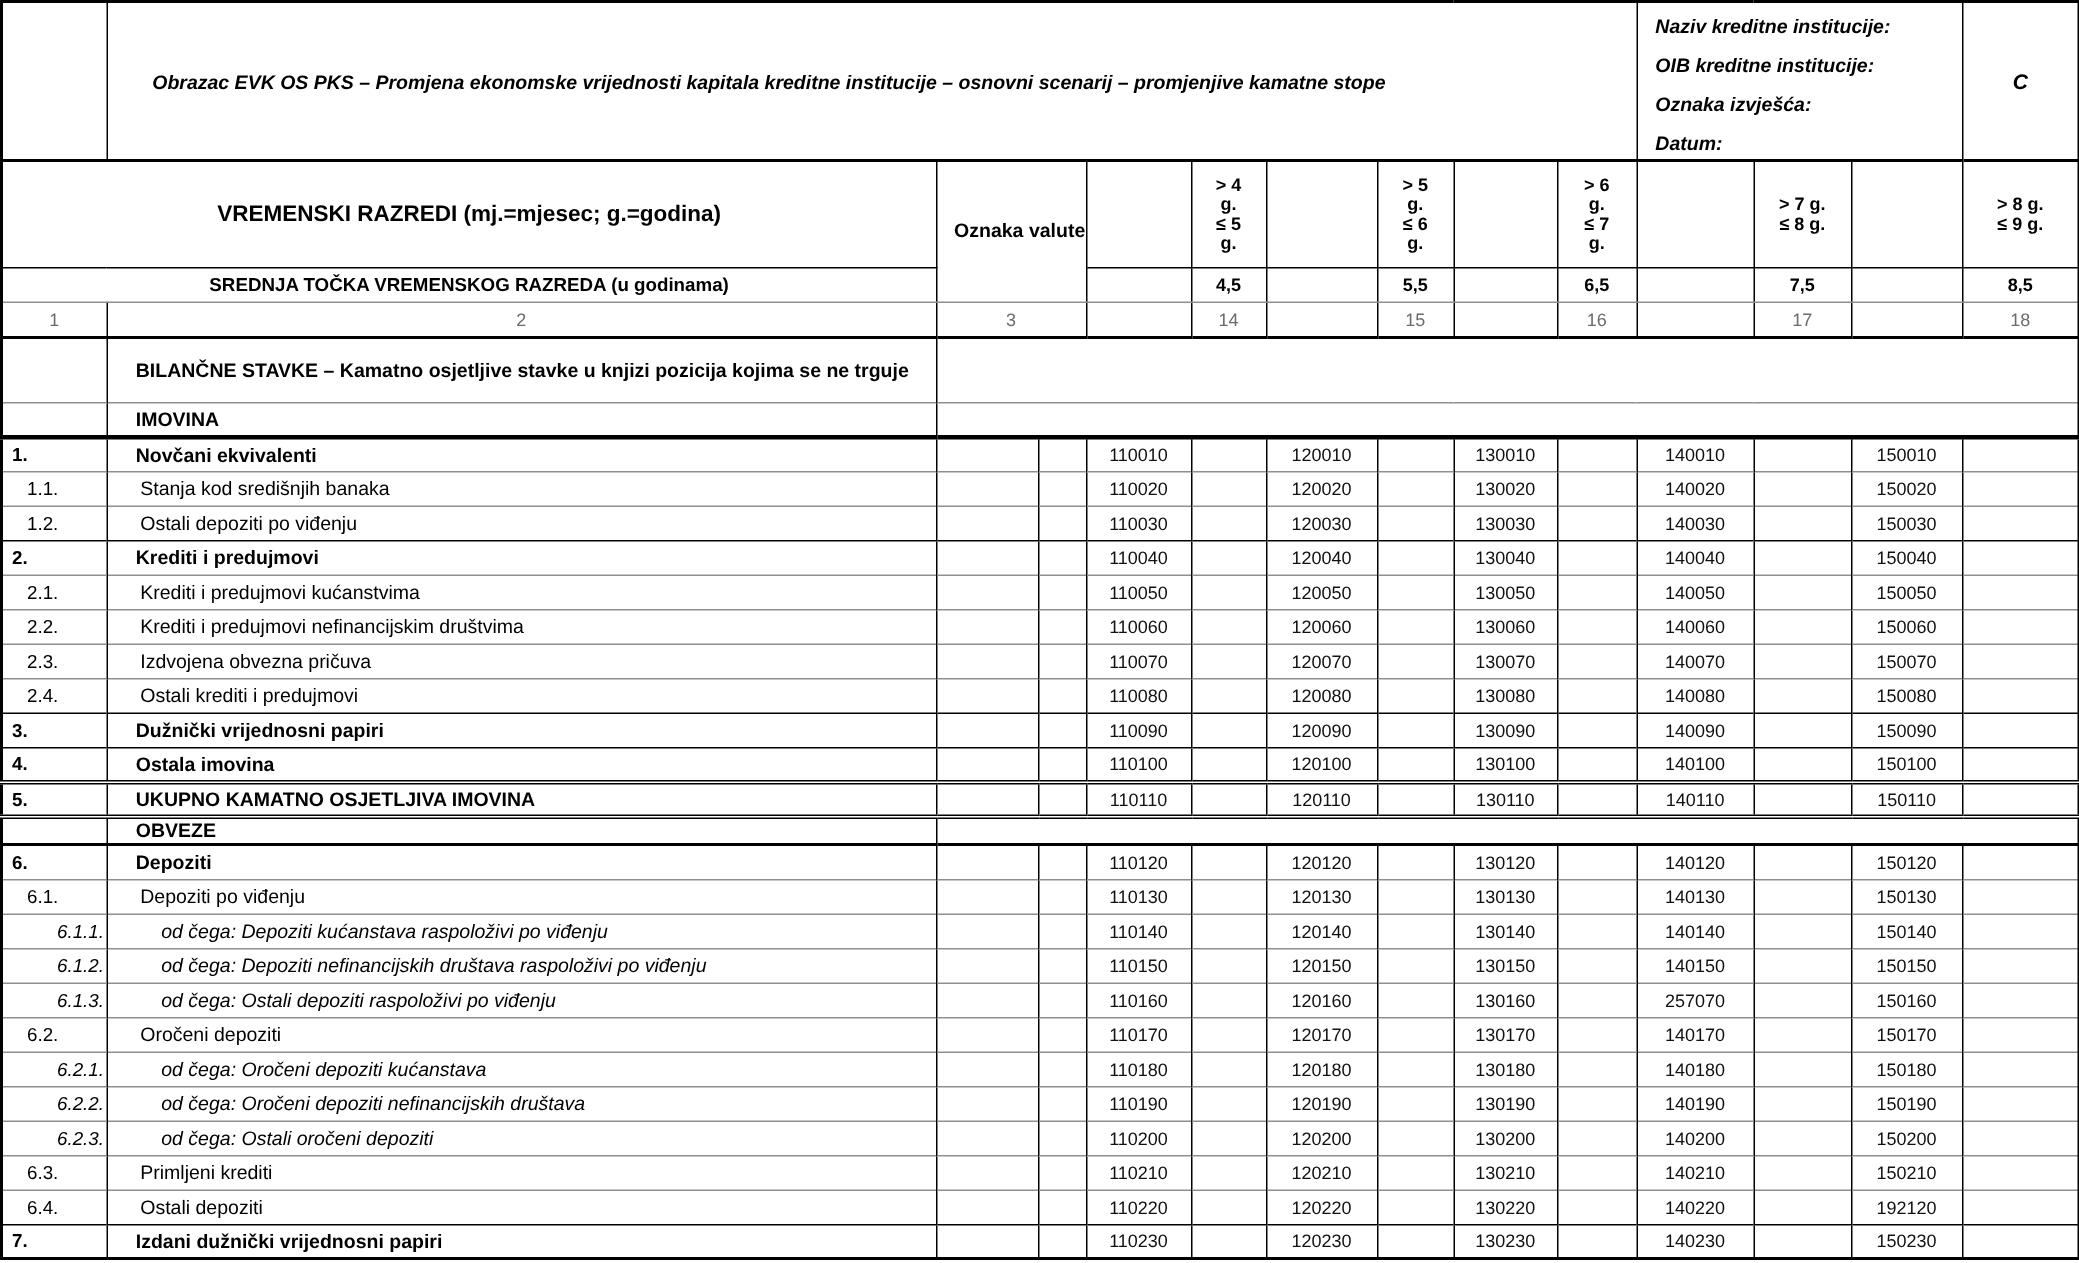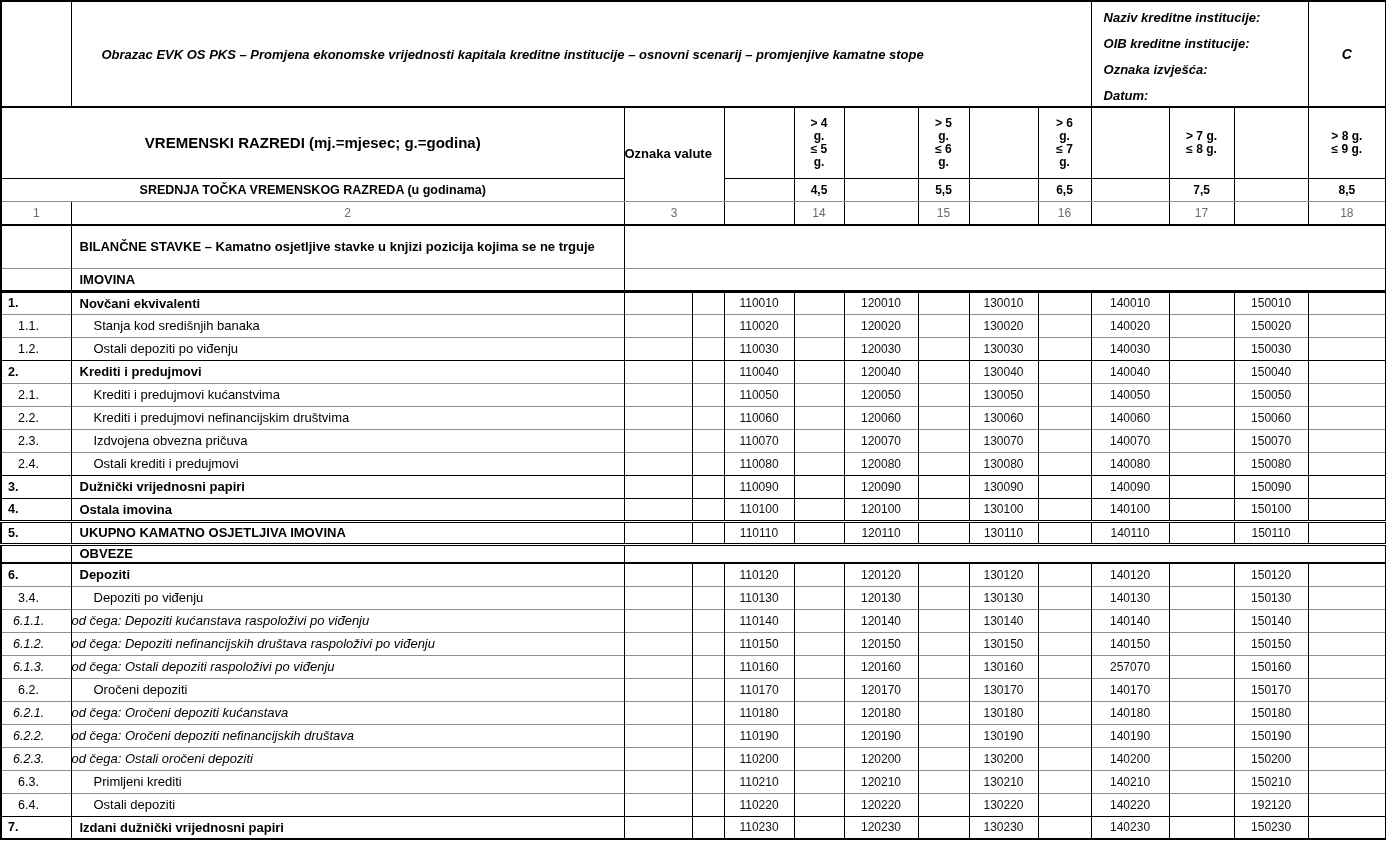--- a/index.html
+++ b/index.html
@@ -11,21 +11,21 @@
   
   tr.r-title{height:92px;}
   tr.r-title td{border-bottom:2px solid #000;font-style:italic;}
   .c-title div{width:935px;padding-left:30px;font-weight:bold;font-size:13px;line-height:17px;text-align:left;}
   .c-inst{vertical-align:top;}
   .c-inst div{padding:5px 0 0 12px;font-weight:bold;font-size:13px;line-height:21px;text-align:left;}
   .c-corner{text-align:center;font-weight:bold;font-size:14px;}
   tr.r-vrem{height:71px;}
   tr.r-vrem td{border-bottom:1px solid #000;}
   .c-vrem{font-weight:bold;font-size:15px;text-align:center;}
-  .c-oznaka{font-weight:bold;font-size:13px;text-align:left;line-height:16px;
+  .c-oznaka{font-weight:bold;font-size:13px;text-align:right;line-height:16px;
             border-bottom:1px solid #909090 !important;}
   .c-range{font-weight:bold;font-size:12px;text-align:center;white-space:pre-line;line-height:13px;}
   tr.r-sred{height:23px;margin-left:43px;}
   tr.r-sred td{border-bottom:1px solid #909090;}
   .c-sred{font-weight:bold;font-size:12.5px;text-align:center;}
   .c-mid{font-weight:bold;font-size:12px;text-align:center;}
   tr.r-nums{height:24px;}
   tr.r-nums td{border-bottom:2px solid #000;color:#6b6b6b;text-align:center;font-size:12px;}
   
   tbody tr{height:23px;}
@@ -34,22 +34,22 @@
   tr.sec-obveze-row{height:19px;}
   tr.major td{border-top:1px solid #000;}
   tr.sec-thick td{border-bottom:3px solid #000;}
   tr.sec-med td{border-bottom:2px solid #000;}
   tr.total td{border-top:3px double #000;border-bottom:3px double #000;}
   .t-num{font-size:12.5px;text-align:left;}
   .t-label{font-size:13px;text-align:left;line-height:15px;}
   .t-code{font-size:12px;text-align:center;color:#111;}
   .b{font-weight:bold;}
   .it{font-style:italic;}
-  .pl1{padding-left:6px;}.pl2{padding-left:16px;}.pl3{padding-left:11px;}
-  .ql1{padding-left:8px;margin-left:34px;}.ql2{padding-left:22px;margin-top:40px;}.ql3{}
+  .pl1{padding-left:6px;}.pl2{padding-left:16px;}.pl3{padding-left:36px;}
+  .ql1{padding-left:19px;margin-left:34px;}.ql2{padding-left:22px;margin-top:40px;}.ql3{padding-left:36px;}
 </style>
 </head>
 <body>
 
 <div class="page">
 <table>
   <colgroup>
     <col style="width:70px">
         <col style="width:553px">
         <col style="width:68px">
@@ -335,21 +335,21 @@
           <td class="t-code">120120</td>
           <td></td>
           <td class="t-code">130120</td>
           <td></td>
           <td class="t-code">140120</td>
           <td></td>
           <td class="t-code">150120</td>
           <td></td>
         </tr>
         <tr class="">
-          <td class="t-num pl2">3.4.</td>
+          <td class="t-num pl2">6.1.</td>
           <td class="t-label ql2">Depoziti po viđenju</td>
           <td></td>
           <td></td>
           <td class="t-code">110130</td>
           <td></td>
           <td class="t-code">120130</td>
           <td></td>
           <td class="t-code">130130</td>
           <td></td>
           <td class="t-code">140130</td>

